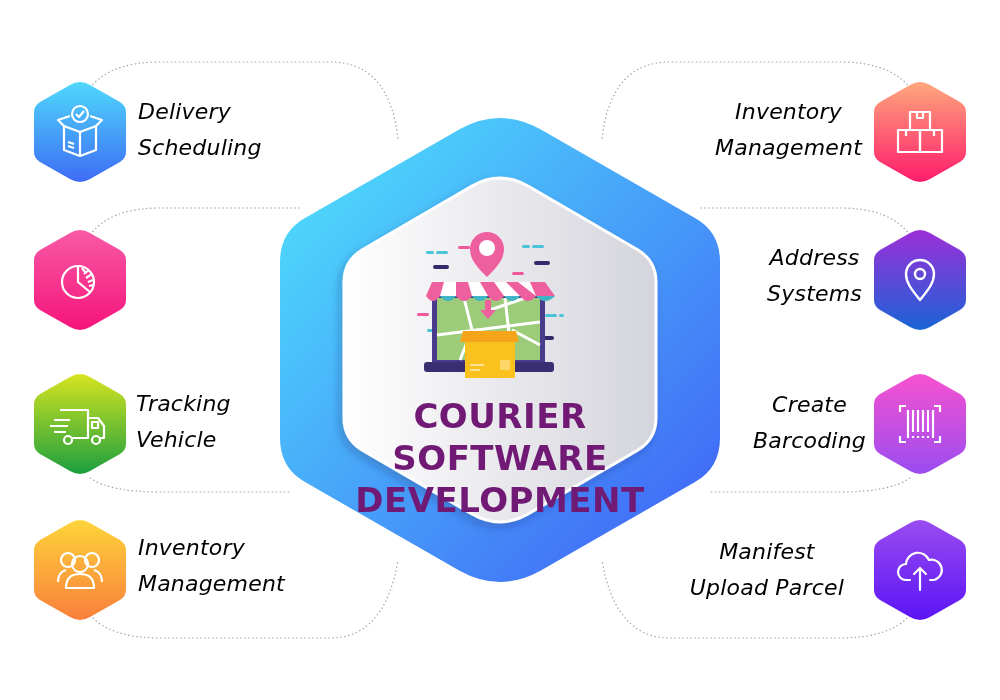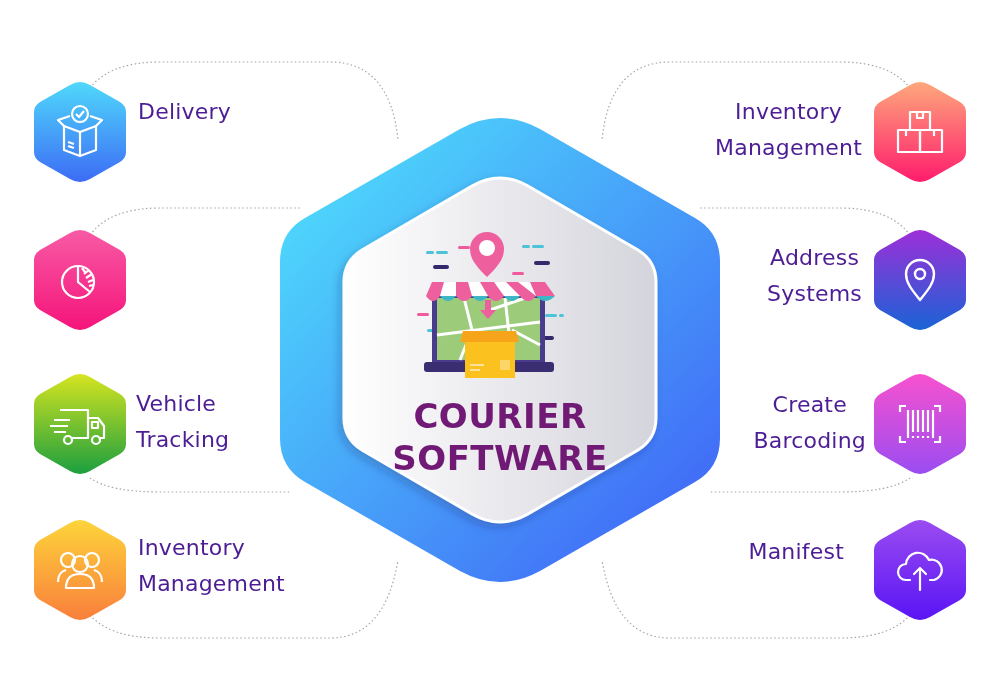--- a/index.html
+++ b/index.html
@@ -4,23 +4,24 @@
 <style>
   * { box-sizing: border-box; margin: 0; padding: 0; }
   html, body { width: 1000px; height: 700px; background: #ffffff; overflow: hidden; }
   body { position: relative; font-family: "DejaVu Sans", "Liberation Sans", sans-serif; }
   #stage { position: absolute; left: 0; top: 0; width: 1000px; height: 700px; }
   svg.layer { position: absolute; left: 0; top: 0; }
   .label {
     position: absolute;
     font-size: 22px;
     line-height: 36px;
-    color: #4c1d95;
+    color: #000000;
     font-weight: 500;
     letter-spacing: 0.2px;
+    font-style: italic;
   }
   .label.left { text-align: left; }
   .label.right { text-align: center; }
   .label span { display: block; white-space: nowrap; }
   .hex { position: absolute; width: 96px; height: 104px; }
   .center-title {
     position: absolute;
     left: 330px; width: 340px;
     top: 395px;
     text-align: center;
@@ -138,20 +139,21 @@
       <path d="M 463 331 L 516 331 L 519 342 L 460 342 Z" fill="#f6a51a"></path>
       <rect x="465" y="342" width="50" height="36" fill="#fbc21f"></rect>
       <rect x="470" y="364" width="14" height="2" fill="#fde39a"></rect>
       <rect x="470" y="369" width="10" height="2" fill="#fde39a"></rect>
       <rect x="500" y="360" width="10" height="10" fill="#fdd66a"></rect>
     </g>
   </svg>
 
   <div class="center-title">
     <span>COURIER SOFTWARE</span>
+    <span>DEVELOPMENT</span>
   </div>
 
   <svg class="hex" style="left:32px; top:80px;" viewBox="0 0 96 104">
     <defs>
         <linearGradient id="gL0" x1="0" y1="0" x2="0" y2="1">
           <stop offset="0" stop-color="#4fd8fb"></stop>
           <stop offset="1" stop-color="#3d6cf5"></stop>
         </linearGradient>
       </defs>
     <path d="M48 2 Q53 2 58 5 L88 22 Q94 26 94 32 L94 72 Q94 78 88 82 L58 99 Q53 102 48 102 Q43 102 38 99 L8 82 Q2 78 2 72 L2 32 Q2 26 8 22 L38 5 Q43 2 48 2 Z" fill="url(#gL0)"></path>
@@ -266,41 +268,43 @@
       </defs>
     <path d="M48 2 Q53 2 58 5 L88 22 Q94 26 94 32 L94 72 Q94 78 88 82 L58 99 Q53 102 48 102 Q43 102 38 99 L8 82 Q2 78 2 72 L2 32 Q2 26 8 22 L38 5 Q43 2 48 2 Z" fill="url(#gR3)"></path>
     <g fill="none" stroke="#fff" stroke-width="2.2" stroke-linejoin="round" stroke-linecap="round">
       <path d="M38 62 L34 62 A8 8 0 0 1 34 46 A12 12 0 0 1 57 42 A9 9 0 0 1 62 62 L58 62"></path>
       <path d="M48 72 L48 50 M42 56 L48 50 L54 56"></path>
     </g>
   </svg>
 
   <div class="label left" style="left:138px; top:94px;">
     <span>Delivery</span>
+    <span>Scheduling</span>
   </div>
   <div class="label left" style="left:138px; top:244px;">
   </div>
   <div class="label left" style="left:136px; top:386px;">
+    <span>Tracking</span>
     <span>Vehicle</span>
-    <span>Tracking</span>
   </div>
   <div class="label left" style="left:138px; top:530px;">
     <span>Inventory</span>
     <span>Management</span>
   </div>
 
   <div class="label right" style="right:138px; top:94px;">
     <span>Inventory</span>
     <span>Management</span>
   </div>
   <div class="label right" style="right:138px; top:240px;">
     <span>Address</span>
     <span>Systems</span>
   </div>
   <div class="label right" style="right:134px; top:387px;">
     <span>Create</span>
     <span>Barcoding</span>
   </div>
   <div class="label right" style="right:156px; top:534px;">
     <span>Manifest</span>
+    <span>Upload Parcel</span>
   </div>
 
 </div>
 
 </body></html>

